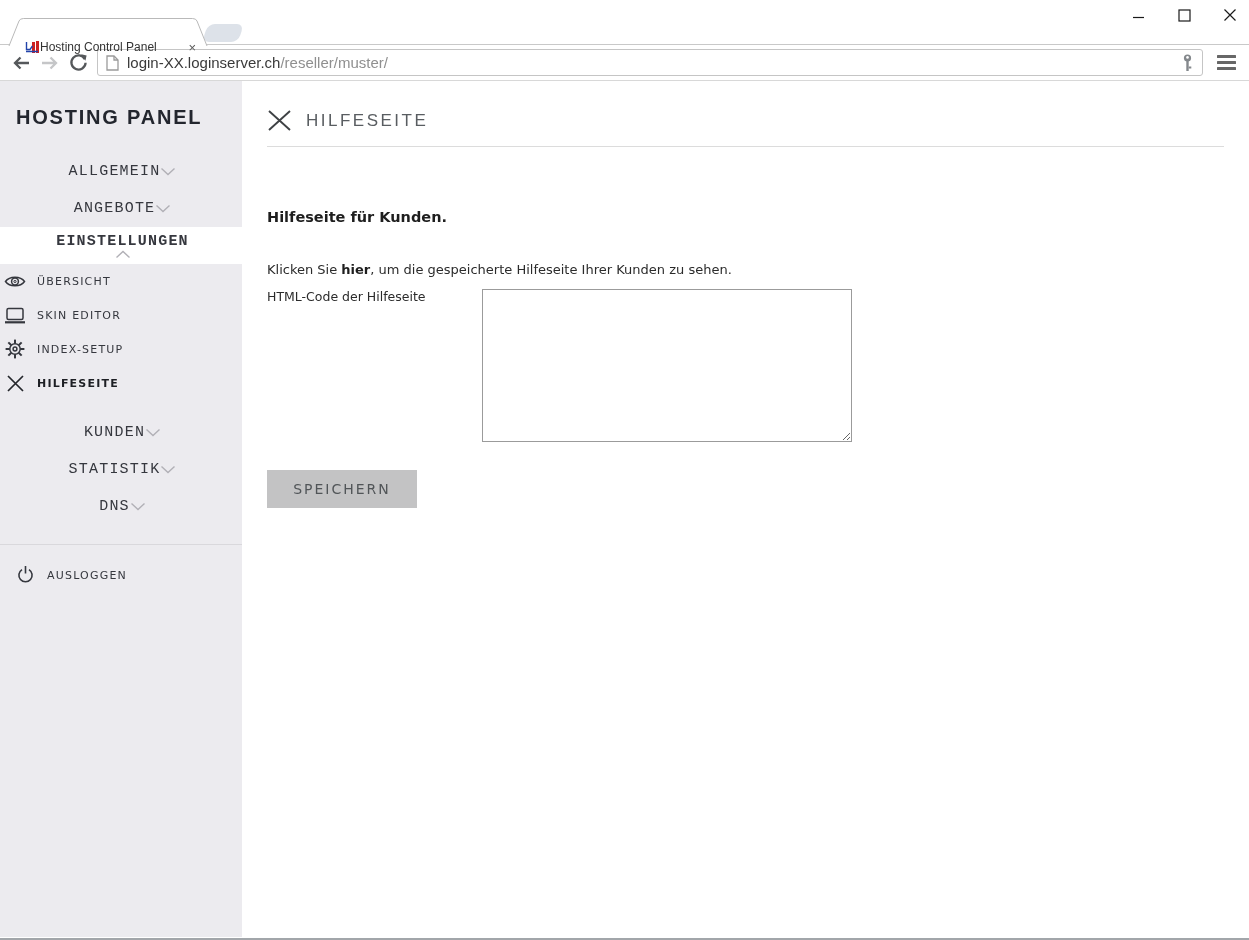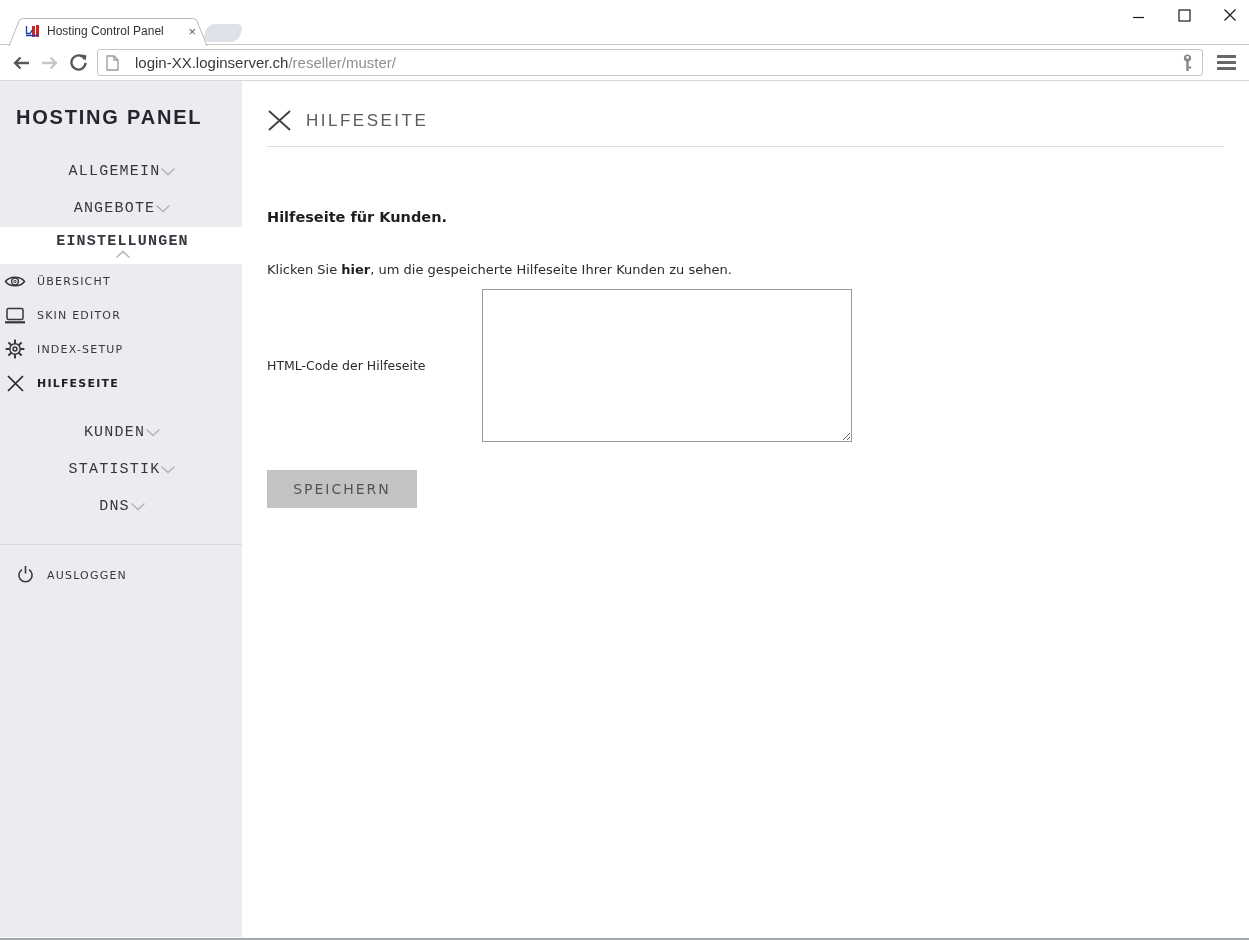--- a/index.html
+++ b/index.html
@@ -7,41 +7,41 @@
   body { font-family:"DejaVu Sans", sans-serif; background:#fff; }
 
   .window { position:relative; width:1249px; height:940px; background:#fff;
             border-bottom:2px solid #a2a6aa; }
 
   
   .titlebar { position:relative; height:45px; background:#fff;
               border-bottom:1px solid #c9c9c9; }
   .tab { position:absolute; left:8px; top:18px; width:200px; height:28px; z-index:3; }
   .tab svg.tab-shape { position:absolute; left:0; top:0; }
-  .tab-inner { position:absolute; left:16px; top:5px; right:12px; display:flex;
-               align-items:center; gap:7px; font-family:"Liberation Sans",sans-serif;
+  .tab-inner { position:absolute; left:16px; top:21px; right:12px; display:flex;
+               align-items:center; font-family:"Liberation Sans",sans-serif;
                font-size:12px; color:#333; }
   .tab-title { flex:1; white-space:nowrap; overflow:hidden; }
   .tab-close { color:#5a5a5a; font-size:13px; line-height:13px; cursor:pointer; }
   .newtab-btn { position:absolute; left:205px; top:24px; width:36px; height:18px;
                 background:#dde2e9; border-radius:7px; transform:skewX(-18deg); z-index:2; }
   .win-controls { position:absolute; right:4px; top:2px; display:flex; gap:16px; z-index:4; }
   .win-btn { width:30px; height:26px; display:flex; align-items:center; justify-content:center;
              cursor:pointer; }
 
   
   .toolbar { height:36px; display:flex; align-items:center; background:#fff;
              border-bottom:1px solid #d8d8d8; padding:0 6px; }
   .nav-btn { width:29px; height:29px; display:flex; align-items:center; justify-content:center;
              cursor:pointer; flex:none; }
   .urlbar { flex:1; height:27px; border:1px solid #c5c5c5; border-radius:3px; background:#fff;
             display:flex; align-items:center; padding:0 8px; margin:0 8px 0 4px; }
   .url-doc-icon { flex:none; margin-right:8px; display:flex; }
   .url-text { flex:1; font-family:"Liberation Sans",sans-serif; font-size:15px;
-              white-space:nowrap; overflow:hidden;margin-left:8px; }
+              white-space:nowrap; overflow:hidden; }
   .url-host { color:#3a3a3a; }
   .url-path { color:#8f8f8f; }
   .key-icon { flex:none; display:flex; cursor:pointer; }
   .menu-btn { flex:none; width:30px; height:29px; display:flex; flex-direction:column;
               justify-content:center; align-items:center; gap:3px; cursor:pointer; margin-right:2px; }
   .menu-bar { width:19px; height:3px; background:#676767; border-radius:0.5px; }
 
   
   .content { display:flex; height:856px; }
 
@@ -65,21 +65,21 @@
 
   
   .main { flex:1; padding:28px 25px 0 25px; background:#fff; }
   .page-header { display:flex; align-items:center; gap:14px; }
   .page-title { font-family:"Liberation Sans",sans-serif; font-size:17px; letter-spacing:2.5px;
                 color:#595d61; }
   .header-divider { border-top:1px solid #dcdcdc; margin-top:14px; }
   .section-heading { margin-top:62px; font-size:14.5px; font-weight:bold; color:#1e1e1e; }
   .intro-line { margin-top:37px; font-size:13px; color:#2b2b2b; }
   .intro-link { font-weight:bold; color:#1e1e1e; cursor:pointer; }
-  .form-row { margin-top:12px; display:flex; align-items:center;gap:43px; }
+  .form-row { margin-top:12px; display:flex; align-items:flex-start;gap:43px; }
   .form-label { width:172px; flex:none; font-size:12.5px; color:#2b2b2b; }
   .html-textarea { width:370px; height:153px; border:1px solid #9b9b9b; background:#fff;
                    resize:both; font-family:"DejaVu Sans Mono",monospace; font-size:12px;
                    padding:4px; color:#222; outline:none; }
   .save-btn { margin-top:28px; width:150px; height:38px; background:#c3c3c4; border:none;
               font-family:"DejaVu Sans",sans-serif; font-size:14px; letter-spacing:2px;
               color:#515558; cursor:pointer; }
 </style>
 </head>
 <body>

